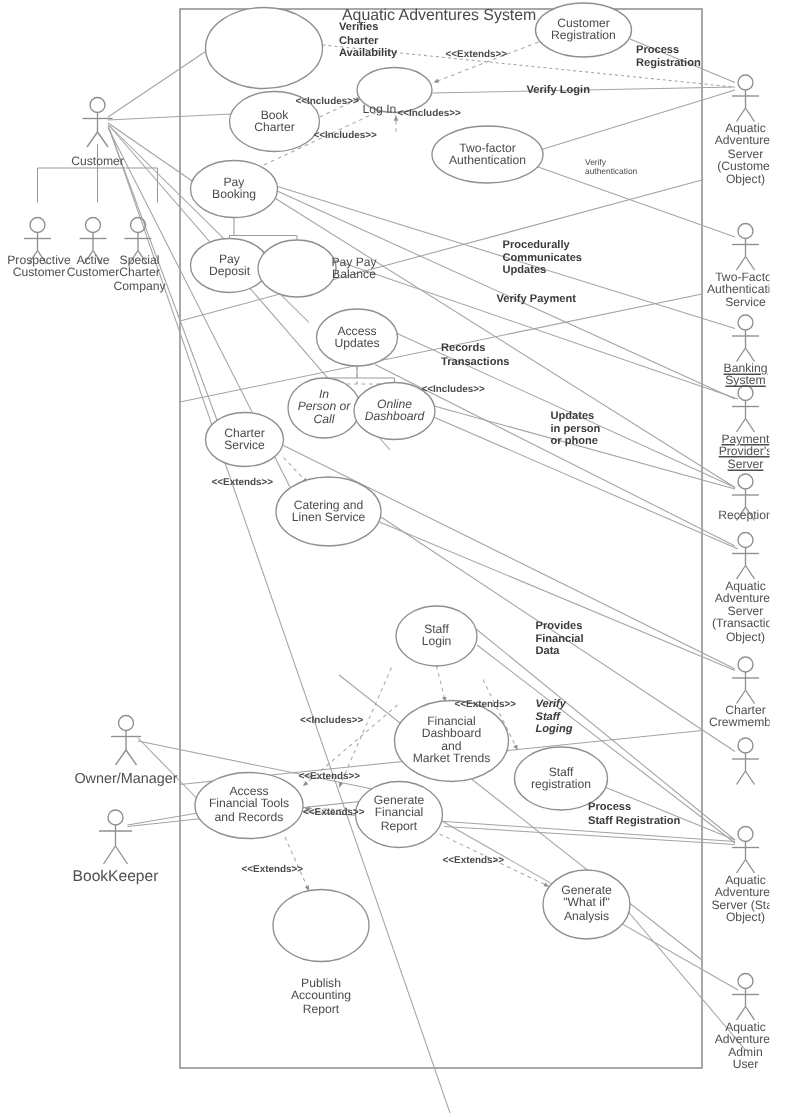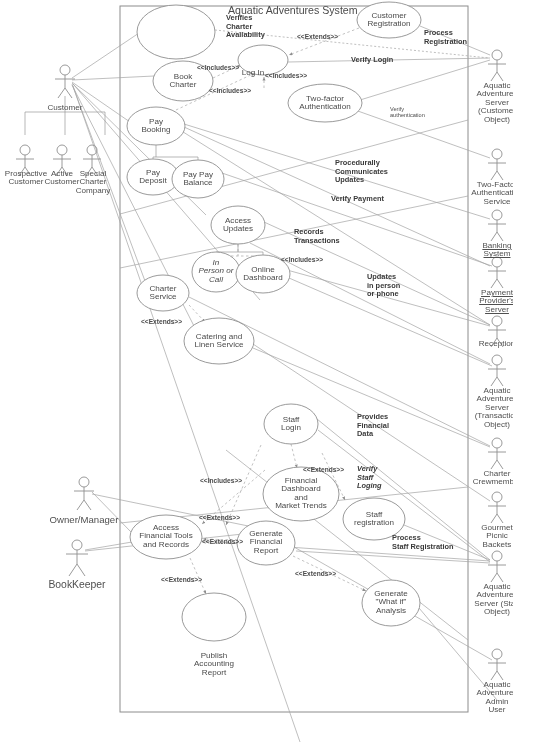--- a/index.html
+++ b/index.html
@@ -144,28 +144,28 @@
       <ellipse cx="391" cy="603" rx="29" ry="23"></ellipse>
     </g>
   </svg>
 
   <div class="node-txt uc-label" style="left:153px;top:73px;width:60px;">Book
 Charter</div>
   <div class="node-txt uc-label" style="left:127px;top:118px;width:58px;">Pay
 Booking</div>
   <div class="node-txt uc-label" style="left:127px;top:169px;width:52px;">Pay
 Deposit</div>
-  <div class="node-txt uc-label" style="left:172px;top:171px;width:52px;">Pay Pay
+  <div class="node-txt uc-label" style="left:172px;top:171px;width:52px;padding-left:38px;">Pay Pay
 Balance</div>
   <div class="node-txt uc-label" style="left:211px;top:217px;width:54px;">Access
 Updates</div>
   <div class="node-txt uc-label" style="left:192px;top:259px;width:48px;font-style:italic;">In
 Person or
 Call</div>
-  <div class="node-txt uc-label" style="left:235px;top:266px;width:56px;">Online
+  <div class="node-txt uc-label" style="left:235px;top:266px;width:56px;font-style:italic;">Online
 Dashboard</div>
   <div class="node-txt uc-label" style="left:228px;top:56px;width:50px;margin-top:13px;">Log In</div>
   <div class="node-txt uc-label" style="left:289px;top:95px;width:72px;">Two-factor
 Authentication</div>
   <div class="node-txt uc-label" style="left:357px;top:12px;width:64px;">Customer
 Registration</div>
   <div class="node-txt uc-label" style="left:137px;top:285px;width:52px;">Charter
 Service</div>
   <div class="node-txt uc-label" style="left:184px;top:333px;width:70px;">Catering and
 Linen Service</div>
@@ -331,23 +331,20 @@
 Provider's
 Server</div>
   <div class="node-txt actor-label" style="left:467px;top:340px;width:60px;">Reception</div>
   <div class="node-txt actor-label" style="left:463px;top:387px;width:68px;">Aquatic
 Adventures
 Server
 (Transaction
 Object)</div>
   <div class="node-txt actor-label" style="left:463px;top:470px;width:68px;">Charter
 Crewmember</div>
-  <div class="node-txt actor-label" style="left:465px;top:524px;width:64px;">Gourmet
-Picnic
-Backets</div>
   <div class="node-txt actor-label" style="left:463px;top:583px;width:68px;">Aquatic
 Adventures
 Server (Staff
 Object)</div>
   <div class="node-txt actor-label" style="left:465px;top:681px;width:64px;">Aquatic
 Adventures
 Admin
 User</div>
 
   <div class="edge-label" style="left:226px;top:14px;">Verifies

